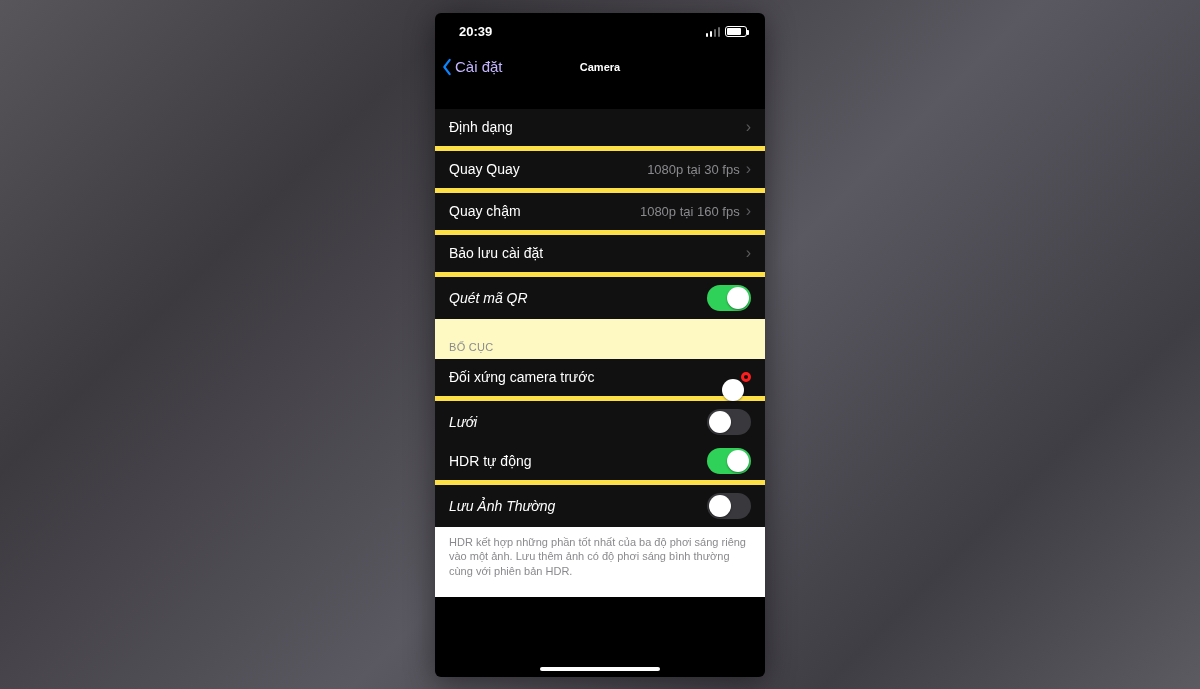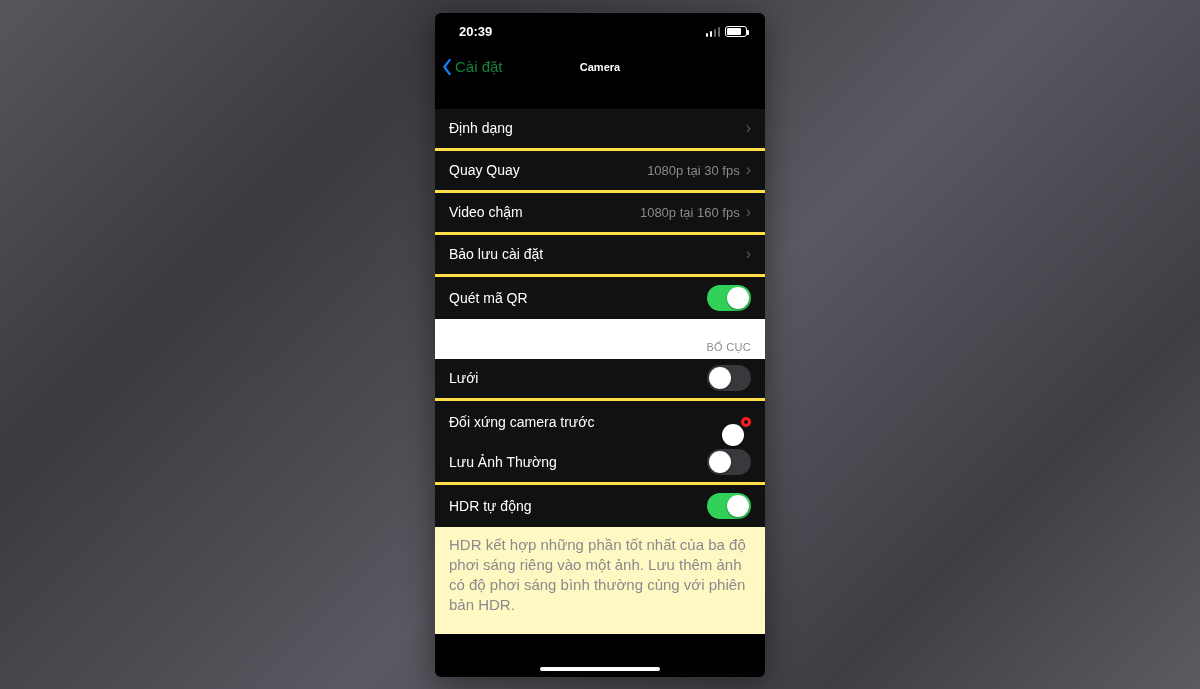--- a/index.html
+++ b/index.html
@@ -54,59 +54,58 @@
     align-items:center;
     justify-content:center;
     position:relative;
     padding: 0 10px;
   }
   .nav-back {
     position:absolute;
     left:6px;
     display:flex;
     align-items:center;
-    color:#15803d;
+    color:#c4b5fd;
     font-size:15px;
     gap:2px;
   }
   .nav-back svg { width:12px; height:18px; }
   .nav-title { font-size:11px; font-weight:600; }
 
   .gap { height: 22px; background:#000; }
 
   
   .group { background:#111112; }
   .row {
     display:flex;
     align-items:center;
     justify-content:space-between;
     min-height:42px;
     padding: 0 14px;
-    border-bottom:3px solid #fde047;
+    border-bottom:5px solid #fde047;
     font-size:14px;
   }
-  .row:last-child { border-bottom:none; }
+  .row:last-child { border-bottom:none;font-style:italic; }
   .row .label { color:#fff; }
   .row .detail { color:#8a8a8e; font-size:13px; display:flex; align-items:center; gap:6px; }
   .chev { color:#5a5a5e; font-size:16px; line-height:1; }
   .section-header {
     padding: 22px 14px 6px 14px;
     font-size:11px;
     letter-spacing:.3px;
     color:#8a8a8e;
     text-transform:uppercase;
-    background:#ffffff;
-    text-align:right;
+    background:#fef9c3;
   }
   .section-footer {
     padding: 8px 14px 18px 14px;
-    font-size:15px;
+    font-size:11px;
     line-height:1.35;
     color:#8a8a8e;
-    background:#fef9c3;
+    background:#ffffff;
   }
 
   
   .toggle {
     width:44px; height:26px; border-radius:13px; position:relative;
     background:#39393d;
   }
   .toggle.on { background:#30d158; }
   .toggle .knob {
     position:absolute; top:2px; width:22px; height:22px; border-radius:50%; background:#fff;
@@ -169,21 +168,21 @@
         </span>
     </div>
     <div class="row">
       <span class="label">Quay Quay</span>
       <span class="detail">
         <span>1080p tại 30 fps</span>
         <span class="chev">›</span>
       </span>
     </div>
     <div class="row">
-      <span class="label">Video chậm</span>
+      <span class="label">Quay chậm</span>
       <span class="detail">
         <span>1080p tại 160 fps</span>
         <span class="chev">›</span>
       </span>
     </div>
     <div class="row">
       <span class="label">Bảo lưu cài đặt</span>
       <span class="detail">
           <span class="chev">›</span>
         </span>
@@ -191,44 +190,44 @@
     <div class="row">
       <span class="label">Quét mã QR</span>
       <span class="toggle on">
           <span class="knob"></span>
         </span>
     </div>
   </div>
 
   <div class="section-header">BỐ CỤC</div>
   <div class="group">
-    <div class="row">
-      <span class="label">Lưới</span>
-      <span class="toggle">
-          <span class="knob"></span>
-        </span>
-    </div>
     <div class="row">
       <span class="label">Đối xứng camera trước</span>
       <span class="highlight-box">
         <span class="toggle on"><span class="knob"></span></span>
       </span>
     </div>
+    <div class="row">
+      <span class="label">Lưới</span>
+      <span class="toggle">
+          <span class="knob"></span>
+        </span>
+    </div>
   </div>
 
   <div class="group">
+    <div class="row">
+      <span class="label">HDR tự động</span>
+      <span class="toggle on">
+          <span class="knob"></span>
+        </span>
+    </div>
     <div class="row">
       <span class="label">Lưu Ảnh Thường</span>
       <span class="toggle">
           <span class="knob"></span>
         </span>
     </div>
-    <div class="row">
-      <span class="label">HDR tự động</span>
-      <span class="toggle on">
-          <span class="knob"></span>
-        </span>
-    </div>
   </div>
   <div class="section-footer">HDR kết hợp những phần tốt nhất của ba độ phơi sáng riêng vào một ảnh. Lưu thêm ảnh có độ phơi sáng bình thường cùng với phiên bản HDR.</div>
 
   <div class="home-indicator"></div>
 </div>
 
 </body></html>

